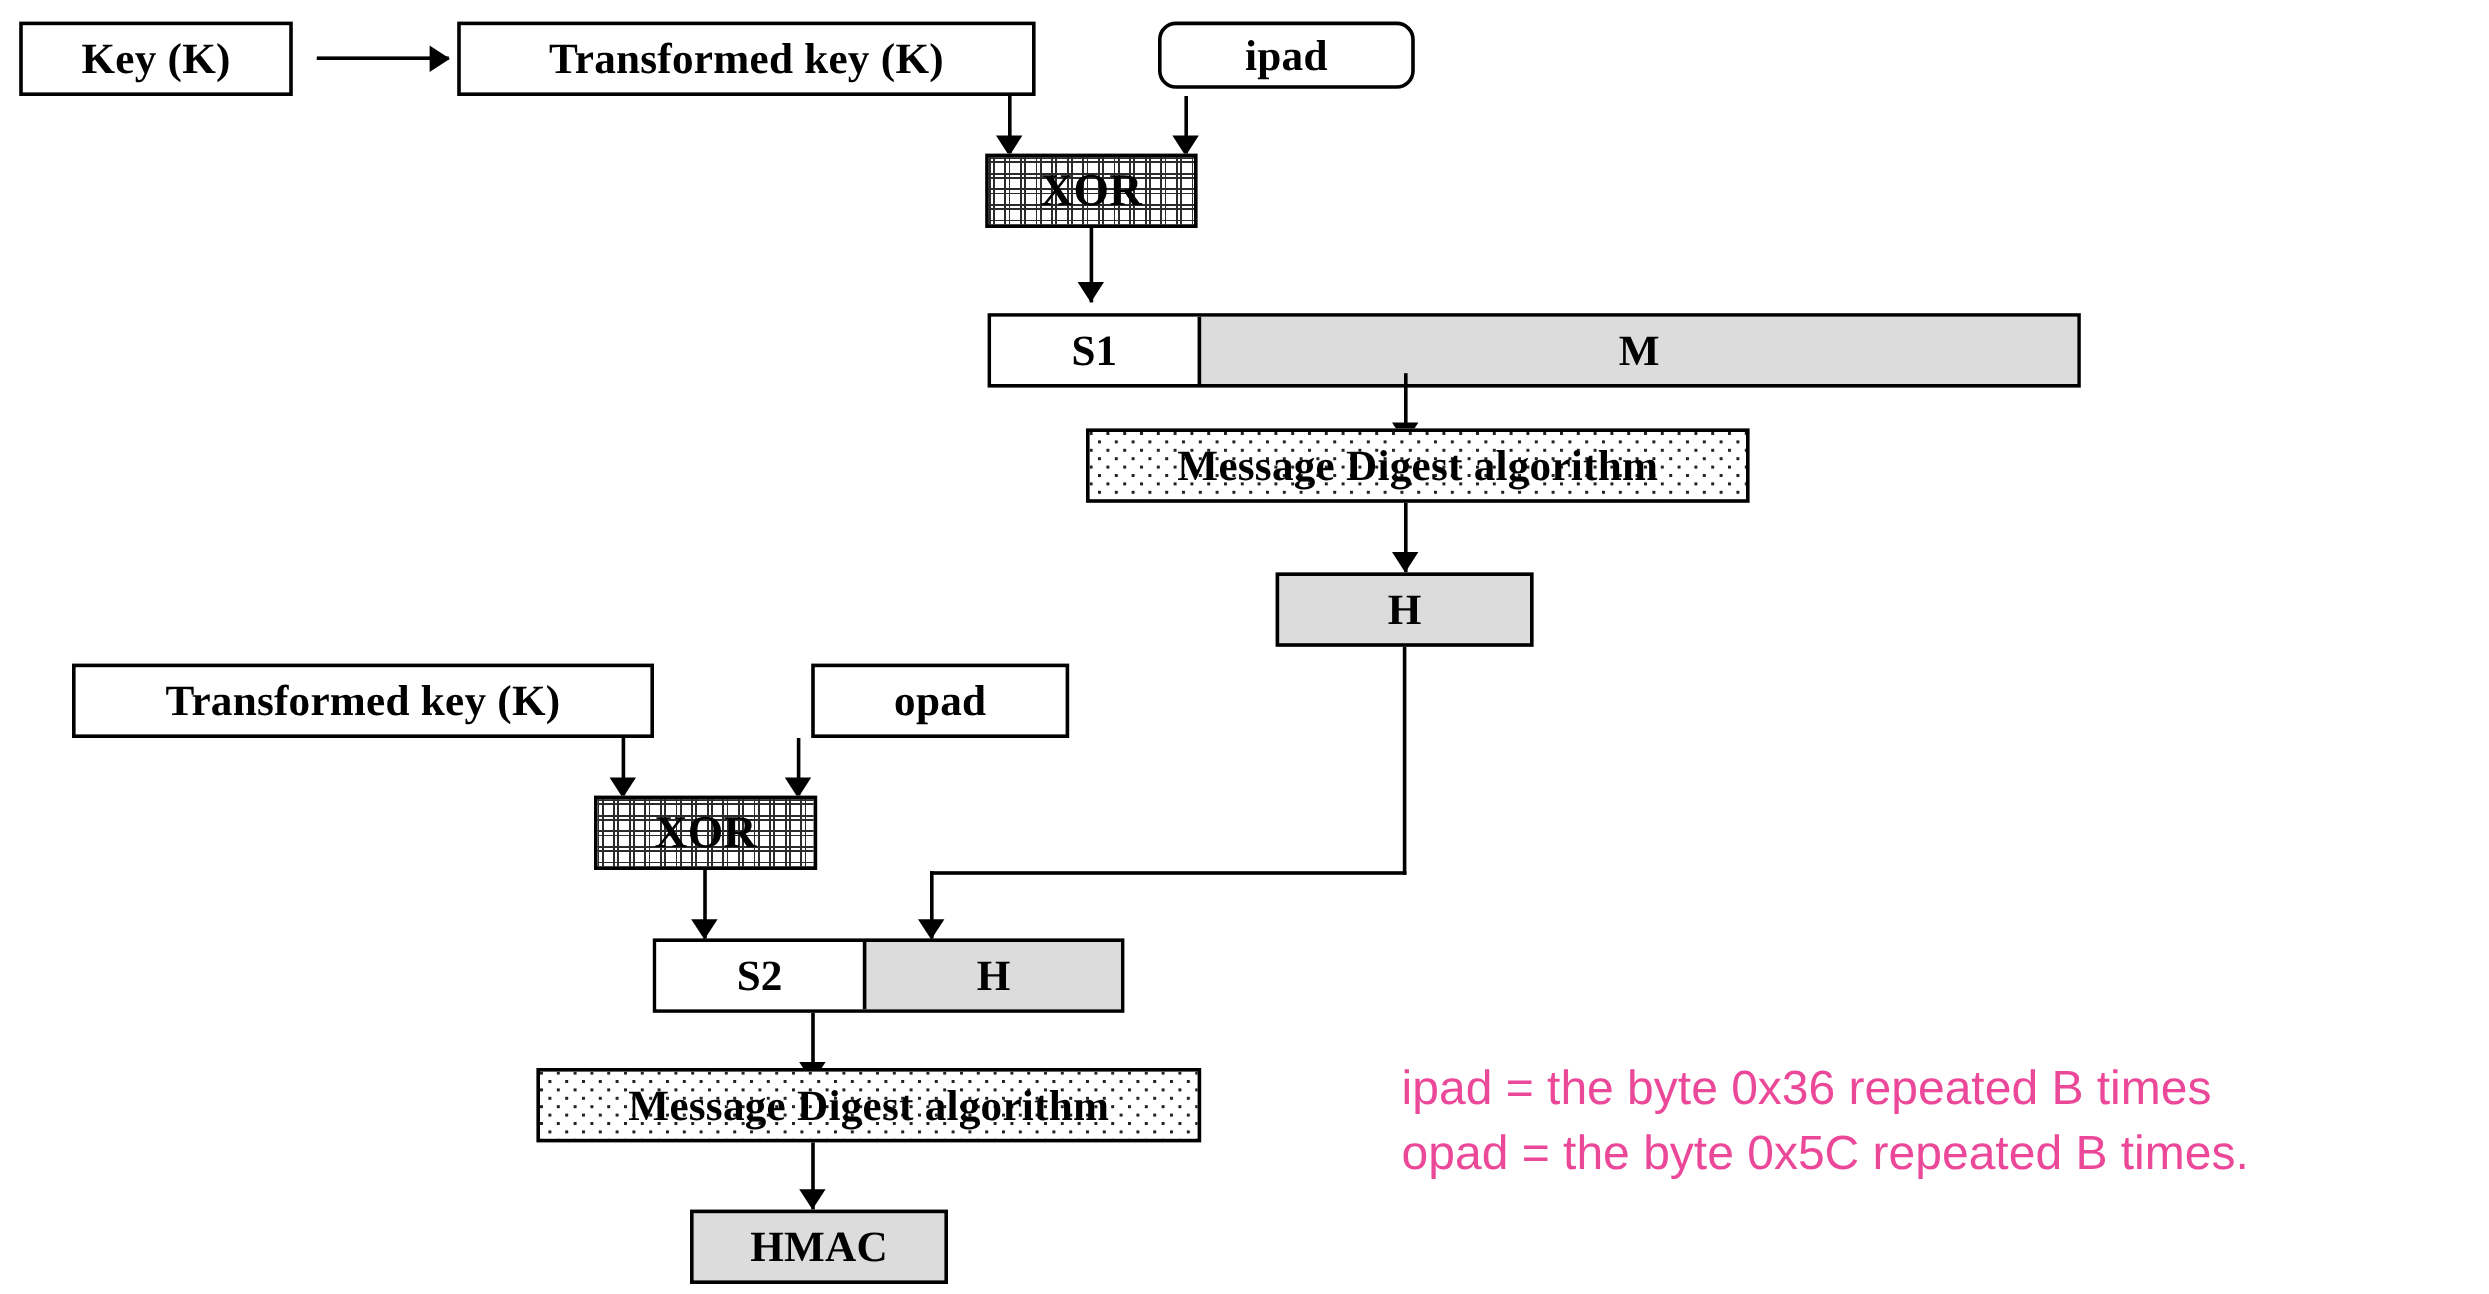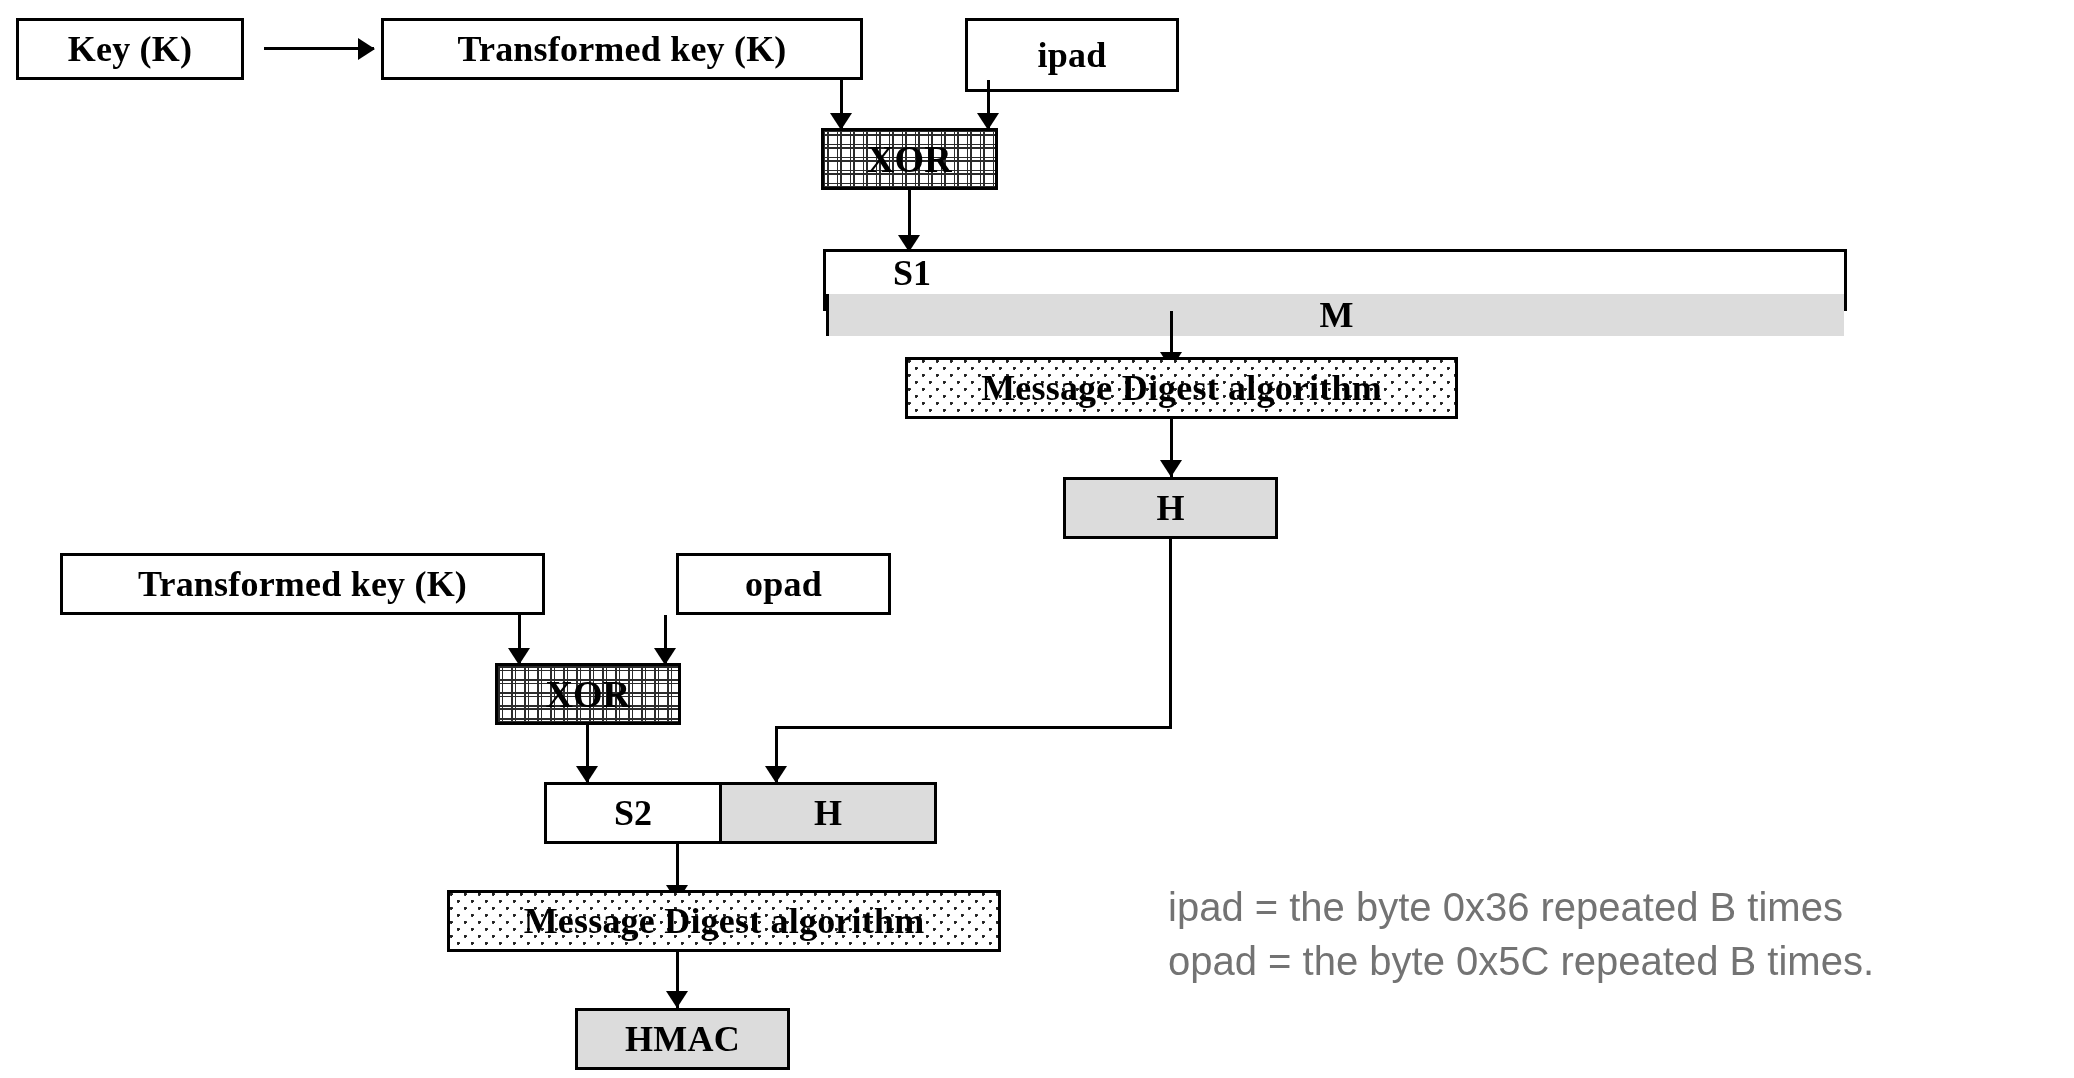--- a/index.html
+++ b/index.html
@@ -67,51 +67,51 @@
     position:absolute;width:0;height:0;
     border-top:11px solid transparent;
     border-bottom:11px solid transparent;
     border-left:17px solid #000;
   }
 
   
   #legend{
     position:absolute;
     font-family:"Liberation Sans",sans-serif;
-    font-weight:normal;color:#737373;
+    font-weight:normal;color:#ec4899;
   }
   #legend .l1,#legend .l2{font-size:40px;line-height:54px;}
   #legend .l3{font-size:34px;line-height:50px;}
 </style>
 </head>
 <body>
 
 <div id="stage">
 
   <div class="box fill-white" style="left:16px;top:18px;width:228px;height:62px;font-size:36px;">Key (K)</div>
 
   <div class="hline" style="left:264px;top:47px;width:110px;"></div>
   <div class="arrow-right" style="left:358px;top:38px;"></div>
 
   <div class="box fill-white" style="left:381px;top:18px;width:482px;height:62px;font-size:36px;">Transformed key (K)</div>
 
-  <div class="box fill-white" style="left:965px;top:18px;width:214px;height:74px;font-size:36px;">ipad</div>
+  <div class="box fill-white" style="left:965px;top:18px;width:214px;height:56px;font-size:36px;border-radius:15px;">ipad</div>
 
   <div class="vline" style="left:840px;top:80px;height:48px;"></div>
   <div class="arrow-down" style="left:830px;top:113px;"></div>
 
   <div class="vline" style="left:987px;top:80px;height:48px;"></div>
   <div class="arrow-down" style="left:977px;top:113px;"></div>
 
   <div class="box fill-grid" style="left:821px;top:128px;width:177px;height:62px;font-size:38px;">XOR</div>
 
   <div class="vline" style="left:908px;top:190px;height:62px;"></div>
   <div class="arrow-down" style="left:898px;top:235px;"></div>
 
-  <div class="splitrow" style="left:823px;top:249px;width:1024px;height:62px;flex-direction:column;">
+  <div class="splitrow" style="left:823px;top:261px;width:911px;height:62px;">
     <div class="cell fill-white" style="width:172px;font-size:36px;">S1</div>
     <div class="cell right fill-gray" style="flex:1;font-size:36px;">M</div>
   </div>
 
   <div class="vline" style="left:1170px;top:311px;height:58px;"></div>
   <div class="arrow-down" style="left:1160px;top:352px;"></div>
 
   <div class="box fill-dots" style="left:905px;top:357px;width:553px;height:62px;font-size:36px;">Message Digest algorithm</div>
 
   <div class="vline" style="left:1170px;top:419px;height:58px;"></div>

